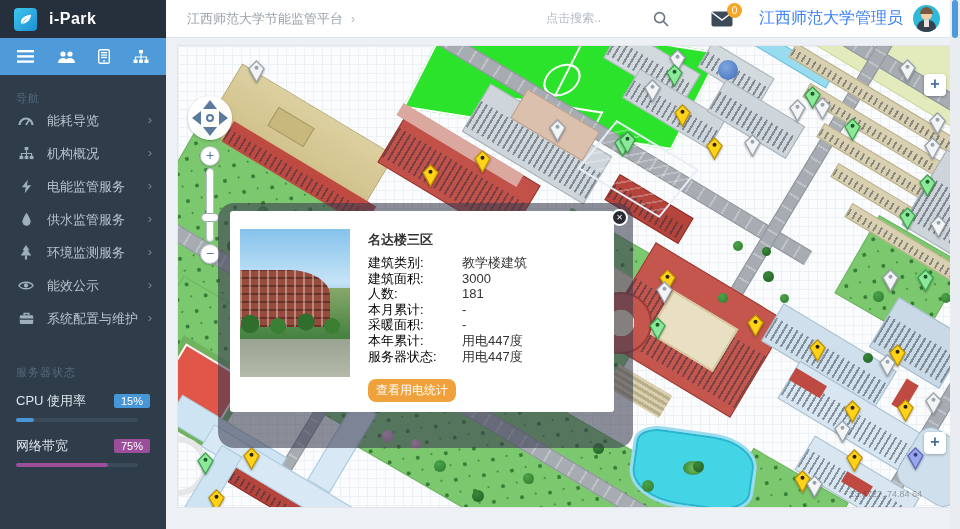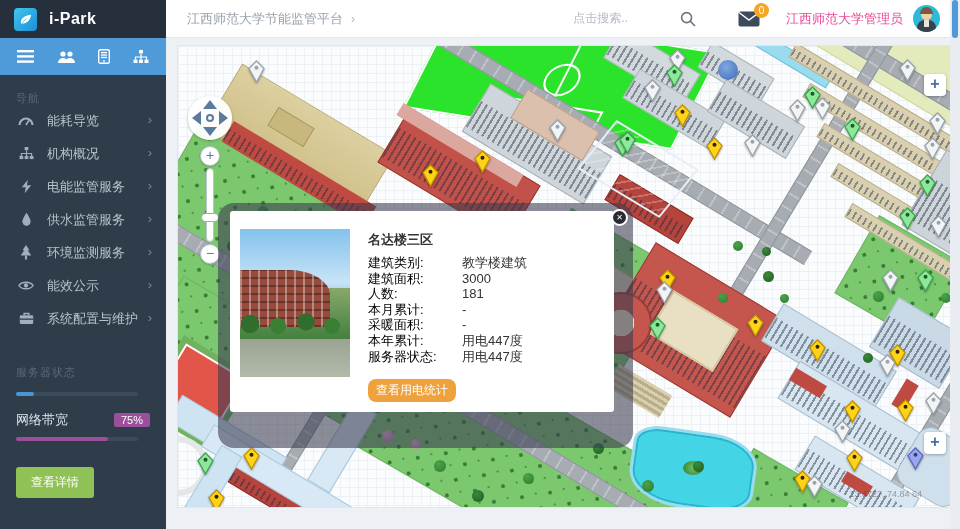--- a/index.html
+++ b/index.html
@@ -39,21 +39,21 @@
   #header { position:absolute; left:166px; top:0; width:784px; height:38px; background:#ffffff;
             border-bottom:1px solid #e3e7ea; display:flex; align-items:center; z-index:25; }
   #breadcrumb { margin-left:21px; font-size:13px; color:#99a1aa; display:flex; align-items:center; gap:8px; }
   #breadcrumb .barrow { color:#b3bac2; font-size:12px; }
   #header-right { margin-left:auto; display:flex; align-items:center; }
   #search-text { font-size:12px; color:#b3bac4; cursor:text; }
   #search-icon { margin-left:52px; cursor:pointer; display:flex; }
   #mail-wrap { position:relative; margin-left:42px; cursor:pointer; display:flex; }
   #mail-badge { position:absolute; top:-8px; right:-9px; min-width:15px; height:15px; border-radius:8px;
                 background:#f5a623; color:#fff; font-size:10px; display:flex; align-items:center; justify-content:center; padding:0 3px; }
-  #user-name { margin-left:26px; font-size:13px; color:#ec4899; }
+  #user-name { margin-left:26px; font-size:16px; color:#3b82f6; }
   #avatar { margin:0 10px 0 10px; width:27px; height:27px; border-radius:50%; background:#2fb9d8;
             position:relative; overflow:hidden; cursor:pointer; flex:0 0 27px; }
   #avatar .head { position:absolute; left:8px; top:4px; width:11px; height:11px; border-radius:50%; background:#f3cfa6; }
   #avatar .hair { position:absolute; left:7px; top:2px; width:13px; height:7px; border-radius:7px 7px 0 0; background:#7d5a3c; }
   #avatar .body { position:absolute; left:4px; top:15px; width:19px; height:14px; border-radius:8px 8px 0 0; background:#37404d; }
   #avatar .shirt { position:absolute; left:11px; top:15px; width:5px; height:7px; background:#e8e3da; }
 
   
   #map { position:absolute; left:178px; top:46px; width:772px; height:461px; background:#fbfcfd;
          background-image:linear-gradient(#eef1f3 1px,transparent 1px),linear-gradient(90deg,#eef1f3 1px,transparent 1px);
@@ -247,31 +247,34 @@
           <rect x="0.8" y="3.5" width="14.4" height="9.5" rx="1.4" fill="#9fb0bc"></rect>
           <rect x="0.8" y="7" width="14.4" height="1.4" fill="#2f3d4b"></rect>
         </svg>
     </span>
     <span class="ntext">系统配置与维护</span>
     <span class="chev">›</span>
   </div>
 
   <div id="server-box">
     <div class="srv-title">服务器状态</div>
+    <div class="srv-row">
+      <span class="srv-label">CPU 使用率</span>
+      <span class="srv-badge badge-blue">15%</span>
+    </div>
     <div class="srv-track">
       <div class="srv-fill fill-blue" style="width: 15%;"></div>
     </div>
     <div class="srv-row" style="margin-top:15px;">
       <span class="srv-label">网络带宽</span>
       <span class="srv-badge badge-purple">75%</span>
     </div>
     <div class="srv-track">
       <div class="srv-fill fill-purple" style="width: 75%;"></div>
     </div>
-    <button id="detail-btn">查看详情</button>
   </div>
 </div>
 
 <div id="header">
   <div id="breadcrumb">
     <span>江西师范大学节能监管平台</span>
     <span class="barrow">›</span>
   </div>
   <div id="header-right">
     <span id="search-text">点击搜索..</span>

